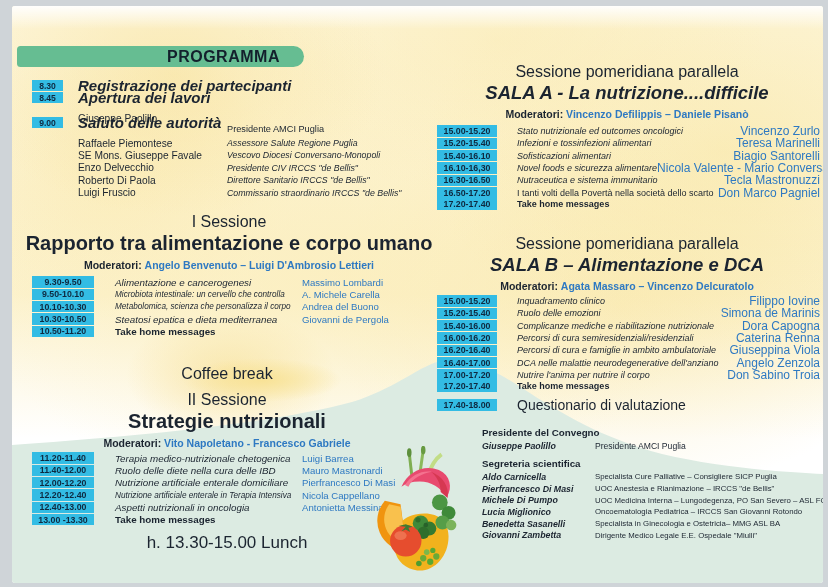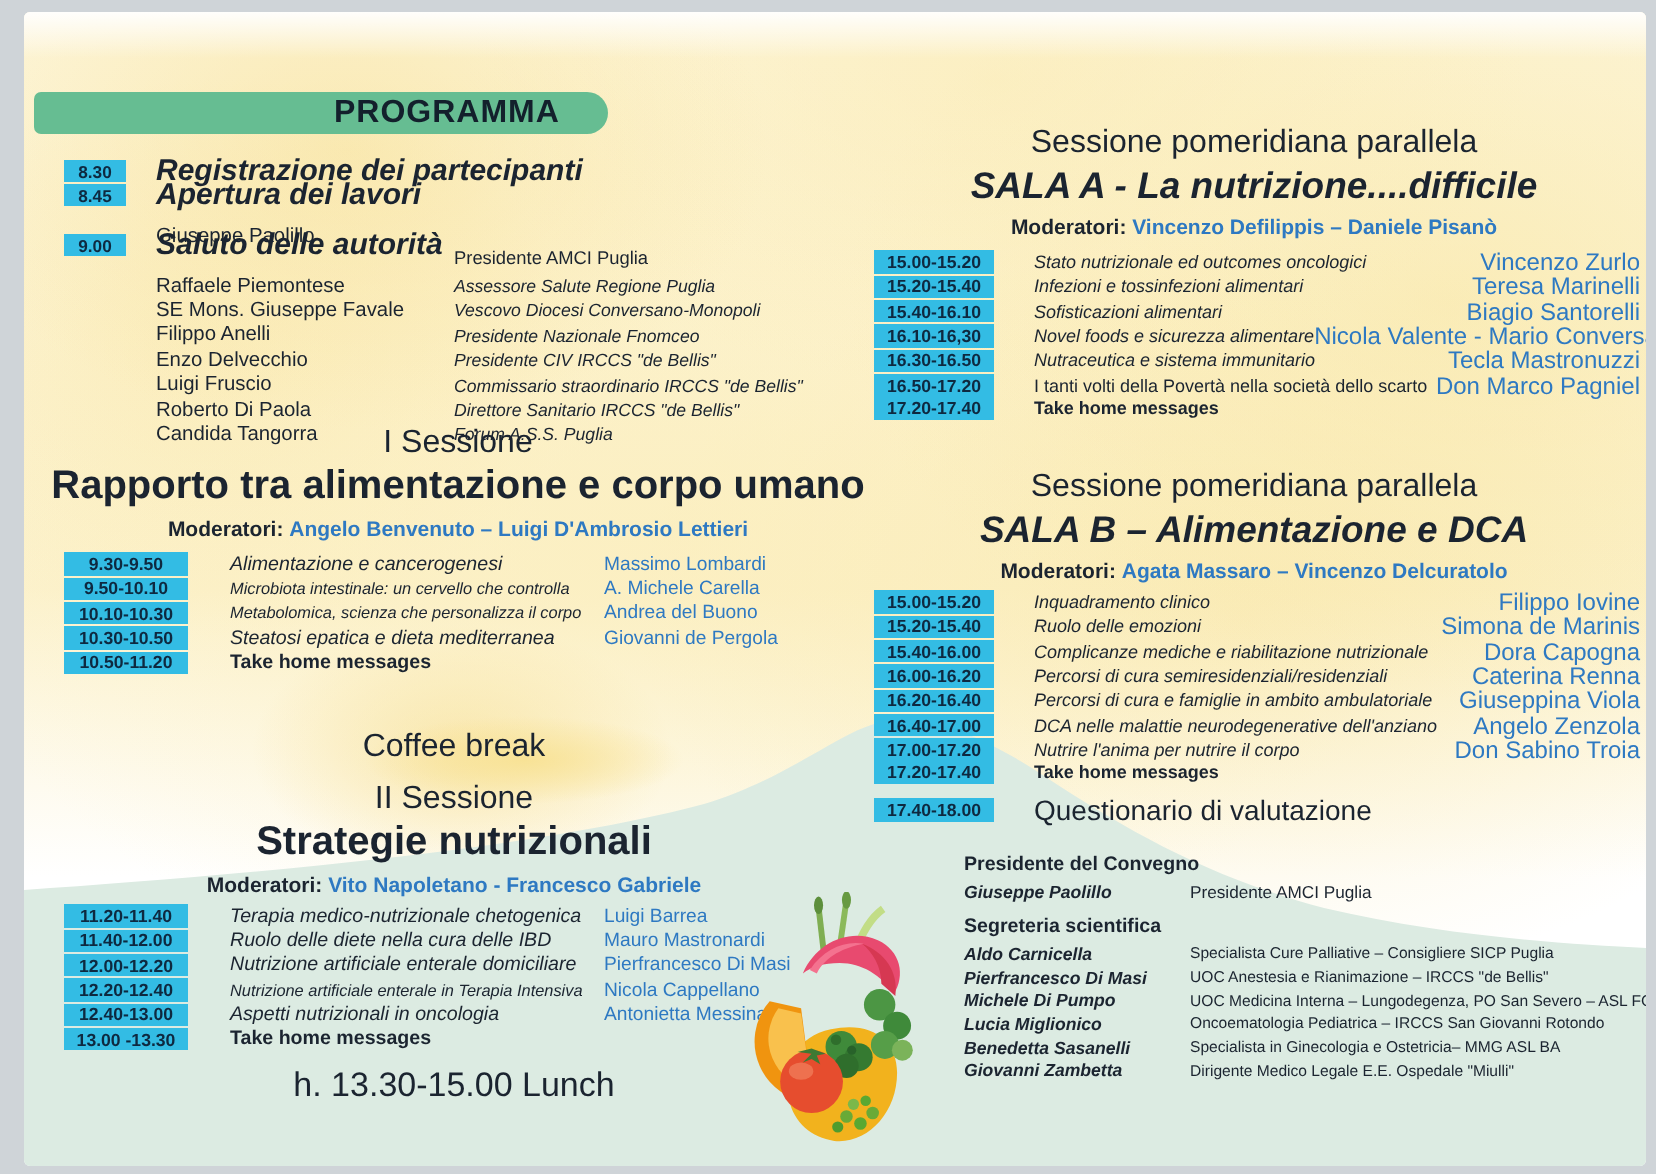--- a/index.html
+++ b/index.html
@@ -157,64 +157,48 @@
 
         <div class="o-row">
           <span class="tbadge"></span>
           <span></span>
           <span class="o-title"></span>
           <span class="o-name">SE Mons. Giuseppe Favale</span>
           <span class="o-role">Vescovo Diocesi Conversano-Monopoli</span>
           <span class="o-role" style="font-style:normal; font-size:9.2px;"></span>
         </div>
 
-        <div class="o-row">
-          <span class="tbadge"></span>
-          <span></span>
-          <span class="o-title"></span>
-          <span class="o-name">Filippo Anelli</span>
-          <span class="o-role">Presidente Nazionale Fnomceo</span>
-          <span class="o-role" style="font-style:normal; font-size:9.2px;"></span>
-        </div>
 
         <div class="o-row">
           <span class="tbadge"></span>
           <span></span>
           <span class="o-title"></span>
           <span class="o-name">Enzo Delvecchio</span>
           <span class="o-role">Presidente CIV IRCCS "de Bellis"</span>
           <span class="o-role" style="font-style:normal; font-size:9.2px;"></span>
         </div>
 
         <div class="o-row">
           <span class="tbadge"></span>
           <span></span>
           <span class="o-title"></span>
+          <span class="o-name">Roberto Di Paola</span>
+          <span class="o-role">Direttore Sanitario IRCCS "de Bellis"</span>
+          <span class="o-role" style="font-style:normal; font-size:9.2px;"></span>
+        </div>
+
+        <div class="o-row">
+          <span class="tbadge"></span>
+          <span></span>
+          <span class="o-title"></span>
           <span class="o-name">Luigi Fruscio</span>
           <span class="o-role">Commissario straordinario IRCCS "de Bellis"</span>
           <span class="o-role" style="font-style:normal; font-size:9.2px;"></span>
         </div>
 
-        <div class="o-row">
-          <span class="tbadge"></span>
-          <span></span>
-          <span class="o-title"></span>
-          <span class="o-name">Roberto Di Paola</span>
-          <span class="o-role">Direttore Sanitario IRCCS "de Bellis"</span>
-          <span class="o-role" style="font-style:normal; font-size:9.2px;"></span>
-        </div>
-
-        <div class="o-row">
-          <span class="tbadge"></span>
-          <span></span>
-          <span class="o-title"></span>
-          <span class="o-name">Candida Tangorra</span>
-          <span class="o-role">Forum A.S.S. Puglia</span>
-          <span class="o-role" style="font-style:normal; font-size:9.2px;"></span>
-        </div>
       </div>
 
     <div class="abs s-head" style="left:12px; top:207px; width:410px;">
       <div class="kicker">I Sessione</div>
       <div class="h-title">Rapporto tra alimentazione e corpo umano</div>
       <div class="mods">
         <span class="lbl">Moderatori:</span>
         <span class="nm">Angelo Benvenuto – Luigi D'Ambrosio Lettieri</span>
       </div>
     </div>

